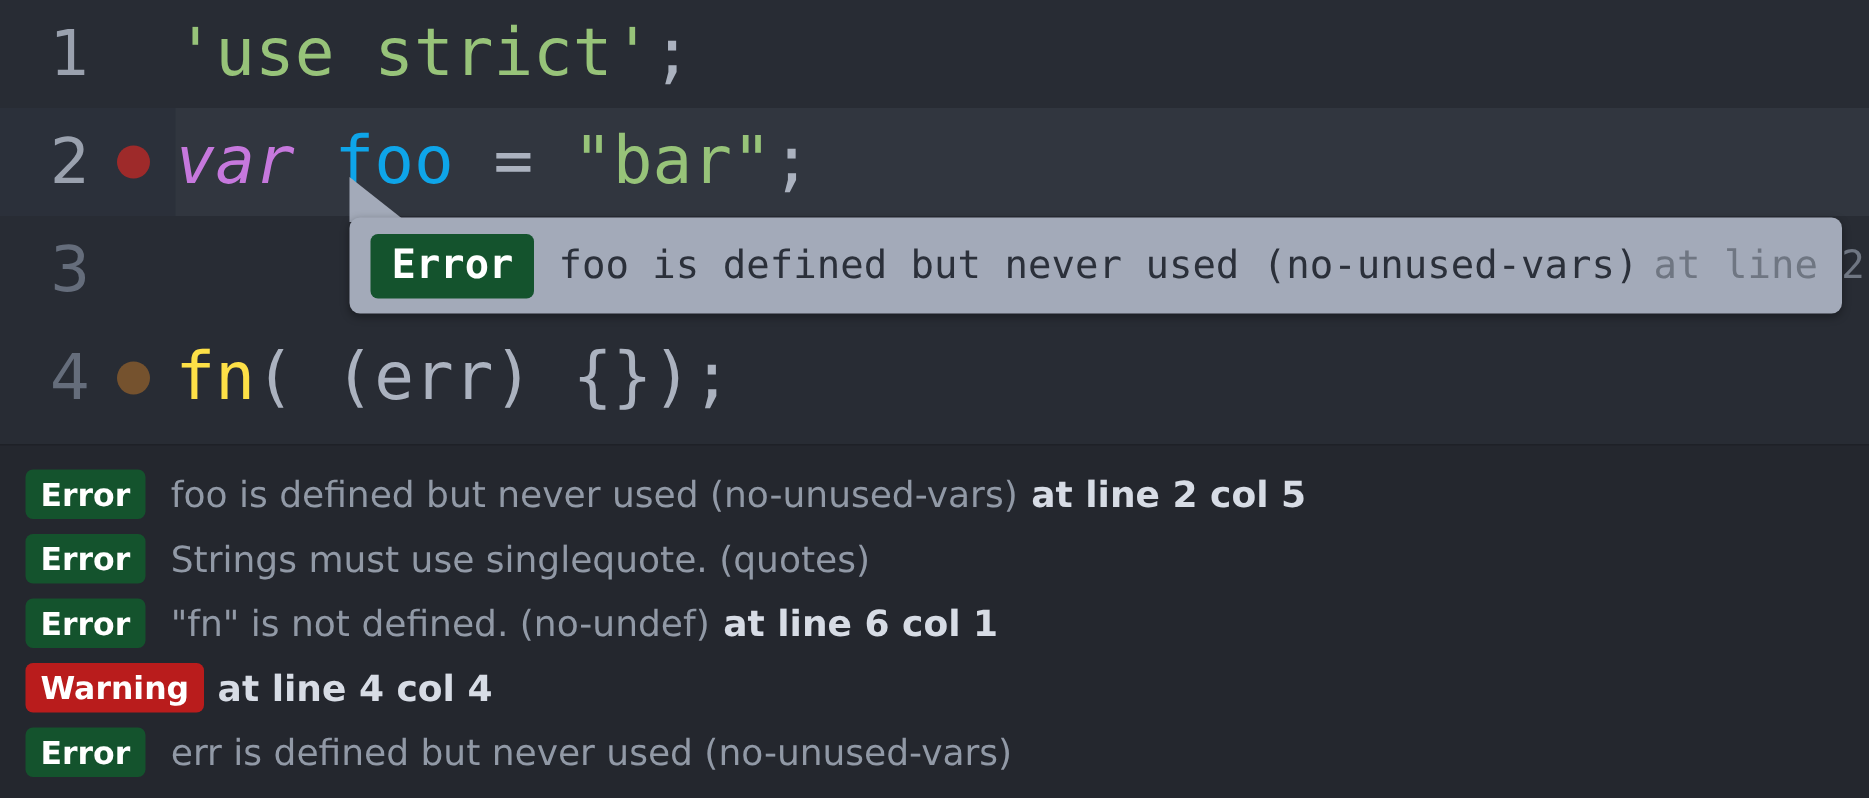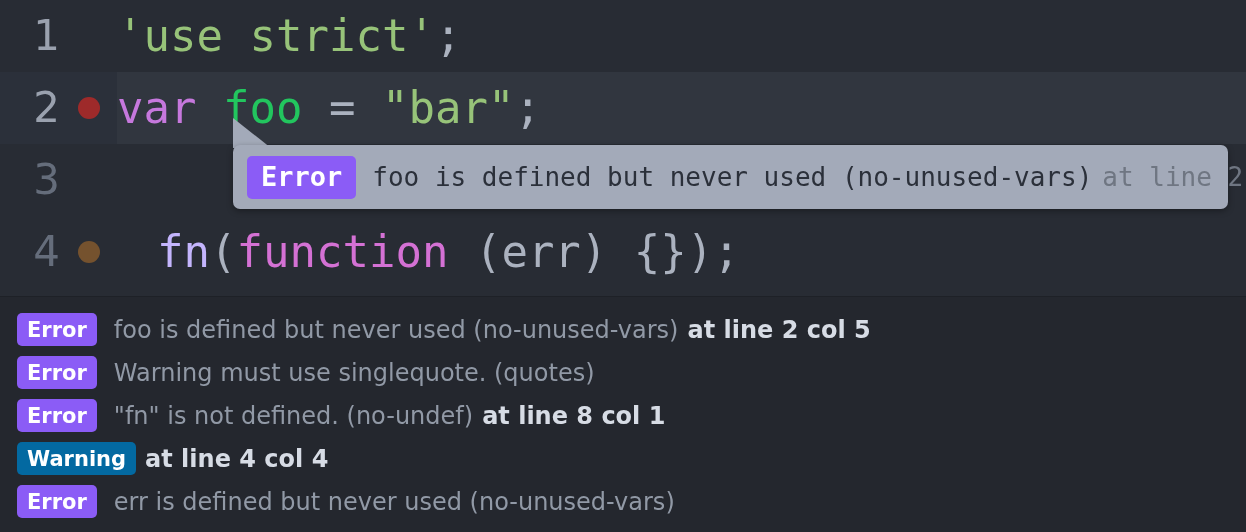--- a/index.html
+++ b/index.html
@@ -73,24 +73,24 @@
 
   .code-text-wrap {
     flex: 1 1 auto;
     height: 72px;
     display: flex;
     align-items: flex-end;
     padding-left: 0px;
   }
 
   .tok-string  { color: #97c379; }
-  .tok-keyword { color: #c678dd; }
-  .tok-var     { color: #22c55e; }
+  .tok-keyword { color: #c678dd; font-style: italic; }
+  .tok-var     { color: #0ea5e9; }
   .tok-punct   { color: #abb2bf; }
-  .tok-func    { color: #c4b5fd; margin-left: 40px; }
+  .tok-func    { color: #fde047; }
   .tok-magenta { color: #d471d4; }
   .tok-plain   { color: #abb2bf; }
 
   
   .tooltip {
     position: absolute;
     left: 233px;
     top: 145px;
     width: 995px;
     height: 64px;
@@ -136,24 +136,24 @@
   .badge {
     display: inline-flex;
     align-items: center;
     justify-content: center;
     font-family: "DejaVu Sans Mono", monospace;
     font-weight: bold;
     color: #ffffff;
     border-radius: 5px;
   }
   .badge.error {
-    background: #8b5cf6;
+    background: #14532d;
   }
   .badge.warning {
-    background: #0369a1;
+    background: #b91c1c;
   }
   .tooltip .badge.error {
     font-size: 27px;
     padding: 5px 14px 7px 14px;
   }
 
   
   .problems {
     position: relative;
     width: 1246px;
@@ -199,46 +199,46 @@
 </head>
 <body>
 
 <div id="app">
 
   <div class="editor">
     <div id="code-lines">
         <div class="code-line"><span class="gutter-num">1</span><span class="gutter-mark"><span class="dot none"></span></span><span class="code-text-wrap"><span class="tok-string">'use strict'</span><span class="tok-punct">;</span></span></div>
         <div class="code-line highlighted"><span class="gutter-num">2</span><span class="gutter-mark"><span class="dot err"></span></span><span class="code-text-wrap"><span class="tok-keyword">var</span><span class="tok-plain"> </span><span class="tok-var">foo</span><span class="tok-plain"> </span><span class="tok-punct">=</span><span class="tok-plain"> </span><span class="tok-string">"bar"</span><span class="tok-punct">;</span></span></div>
         <div class="code-line"><span class="gutter-num dim">3</span><span class="gutter-mark"><span class="dot none"></span></span><span class="code-text-wrap"></span></div>
-        <div class="code-line"><span class="gutter-num dim">4</span><span class="gutter-mark"><span class="dot warn"></span></span><span class="code-text-wrap"><span class="tok-func">fn</span><span class="tok-punct">(</span><span class="tok-magenta">function</span><span class="tok-punct"> (err) {});</span></span></div>
+        <div class="code-line"><span class="gutter-num dim">4</span><span class="gutter-mark"><span class="dot warn"></span></span><span class="code-text-wrap"><span class="tok-func">fn</span><span class="tok-punct">(</span><span class="tok-punct"> (err) {});</span></span></div>
       </div>
 
     <div class="tooltip-pointer"></div>
     <div class="tooltip">
       <span class="badge error">Error</span>
       <span class="tooltip-msg">foo is defined but never used (no-unused-vars)</span>
       <span class="tooltip-loc">at line 2 col 5</span>
     </div>
   </div>
 
   <div class="problems">
     <div id="problem-rows">
         <div class="problem-row">
           <span class="badge error">Error</span>
           <span class="problem-text">foo is defined but never used (no-unused-vars)</span>
           <span class="problem-loc">at line 2 col 5</span>
         </div>
         <div class="problem-row">
           <span class="badge error">Error</span>
-          <span class="problem-text">Warning must use singlequote. (quotes)</span>
+          <span class="problem-text">Strings must use singlequote. (quotes)</span>
         </div>
         <div class="problem-row">
           <span class="badge error">Error</span>
           <span class="problem-text">"fn" is not defined. (no-undef)</span>
-          <span class="problem-loc">at line 8 col 1</span>
+          <span class="problem-loc">at line 6 col 1</span>
         </div>
         <div class="problem-row">
           <span class="badge warning">Warning</span>
           <span class="problem-loc">at line 4 col 4</span>
         </div>
         <div class="problem-row">
           <span class="badge error">Error</span>
           <span class="problem-text">err is defined but never used (no-unused-vars)</span>
         </div>
       </div>

